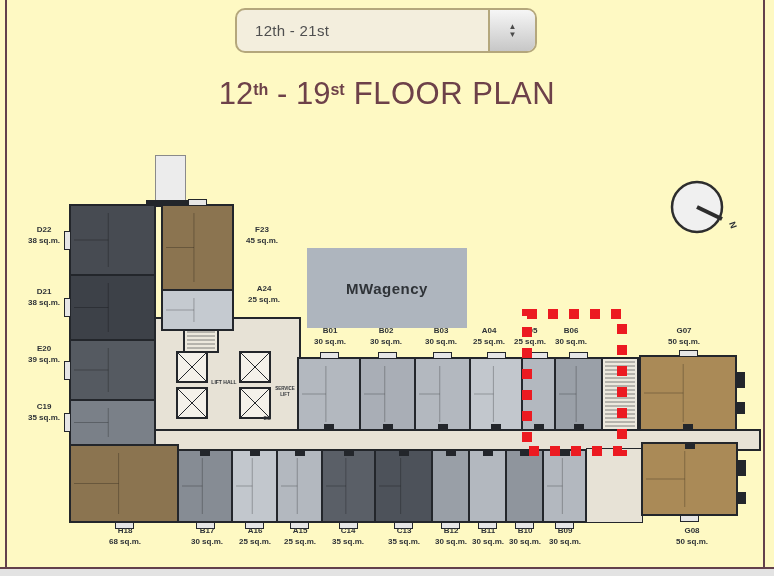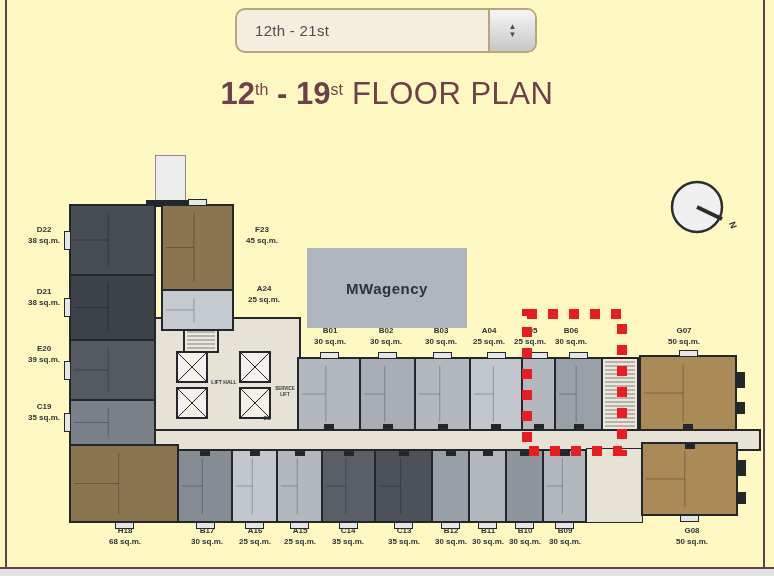--- a/index.html
+++ b/index.html
@@ -15,22 +15,22 @@
   #floor-select{position:absolute;left:235px;top:8px;width:302px;height:45px;box-sizing:border-box;
       border:2px solid #b4a77c;border-radius:10px;background:#f3eedd;cursor:pointer;}
   #floor-select-label{position:absolute;left:18px;top:12px;font-size:15px;color:#4f4f4f;letter-spacing:.3px;}
   #floor-select-btn{position:absolute;right:0;top:0;width:45px;height:41px;border-left:2px solid #b4a77c;
       background:linear-gradient(#f6f6f6,#c7c7c7);border-radius:0 8px 8px 0;
       display:flex;flex-direction:column;align-items:center;justify-content:center;}
   .spin-arrow{font-size:8px;line-height:8px;color:#4a4a4a;}
 
   
   #plan-title{position:absolute;left:0;top:76px;width:774px;text-align:center;color:#6d4149;font-size:31px;white-space:nowrap;}
-  #plan-title .b{font-weight:700;}
-  #plan-title .sup{font-weight:400;font-size:16px;vertical-align:9px;}
+  #plan-title .b{font-weight:400;}
+  #plan-title .sup{font-weight:700;font-size:16px;vertical-align:9px;}
   #plan-title .reg{font-weight:400;letter-spacing:.5px;margin-top:8px;}
 
   #plan-svg{position:absolute;left:0;top:0;}
   #plan-svg rect{shape-rendering:crispEdges;}
   #plan-svg text{font-family:"Liberation Sans",sans-serif;font-weight:700;fill:#2f3338;}
 </style>
 </head>
 <body>
 
 <div id="page">

